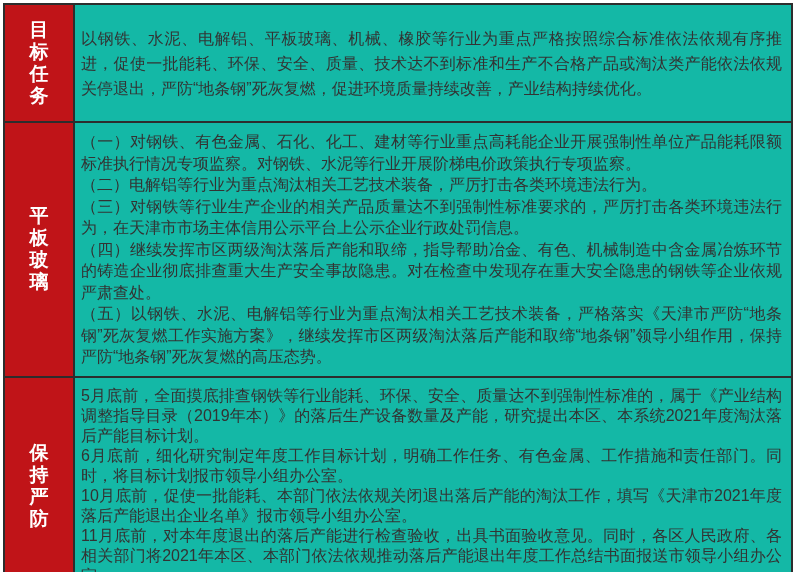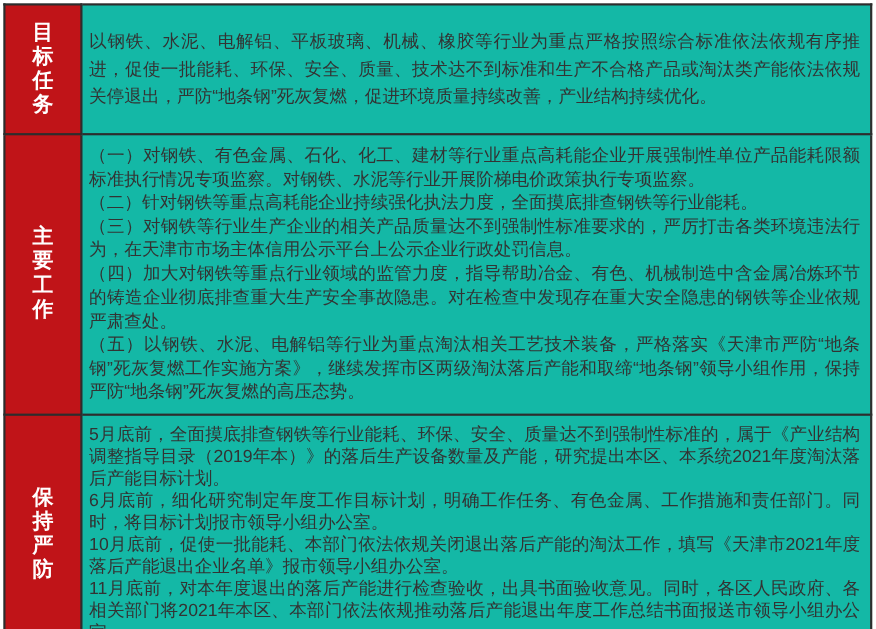--- a/index.html
+++ b/index.html
@@ -76,28 +76,28 @@
           <span class="vlabel">目标任务</span>
         </td>
         <td class="content-cell">
           <div>
               <p>以钢铁、水泥、电解铝、平板玻璃、机械、橡胶等行业为重点严格按照综合标准依法依规有序推进，促使一批能耗、环保、安全、质量、技术达不到标准和生产不合格产品或淘汰类产能依法依规关停退出，严防“地条钢”死灰复燃，促进环境质量持续改善，产业结构持续优化。</p>
             </div>
         </td>
       </tr>
       <tr class="row-main">
         <td class="label-cell">
-          <span class="vlabel">主要工作</span>
+          <span class="vlabel">平板玻璃</span>
         </td>
         <td class="content-cell">
           <div>
               <p>（一）对钢铁、有色金属、石化、化工、建材等行业重点高耗能企业开展强制性单位产品能耗限额标准执行情况专项监察。对钢铁、水泥等行业开展阶梯电价政策执行专项监察。</p>
-              <p>（二）针对钢铁等重点高耗能企业持续强化执法力度，全面摸底排查钢铁等行业能耗。</p>
+              <p>（二）电解铝等行业为重点淘汰相关工艺技术装备，严厉打击各类环境违法行为。</p>
               <p>（三）对钢铁等行业生产企业的相关产品质量达不到强制性标准要求的，严厉打击各类环境违法行为，在天津市市场主体信用公示平台上公示企业行政处罚信息。</p>
-              <p>（四）加大对钢铁等重点行业领域的监管力度，指导帮助冶金、有色、机械制造中含金属冶炼环节的铸造企业彻底排查重大生产安全事故隐患。对在检查中发现存在重大安全隐患的钢铁等企业依规严肃查处。</p>
+              <p>（四）继续发挥市区两级淘汰落后产能和取缔，指导帮助冶金、有色、机械制造中含金属冶炼环节的铸造企业彻底排查重大生产安全事故隐患。对在检查中发现存在重大安全隐患的钢铁等企业依规严肃查处。</p>
               <p>（五）以钢铁、水泥、电解铝等行业为重点淘汰相关工艺技术装备，严格落实《天津市严防“地条钢”死灰复燃工作实施方案》，继续发挥市区两级淘汰落后产能和取缔“地条钢”领导小组作用，保持严防“地条钢”死灰复燃的高压态势。</p>
             </div>
         </td>
       </tr>
       <tr class="row-schedule">
         <td class="label-cell">
           <span class="vlabel">保持严防</span>
         </td>
         <td class="content-cell">
           <div>

